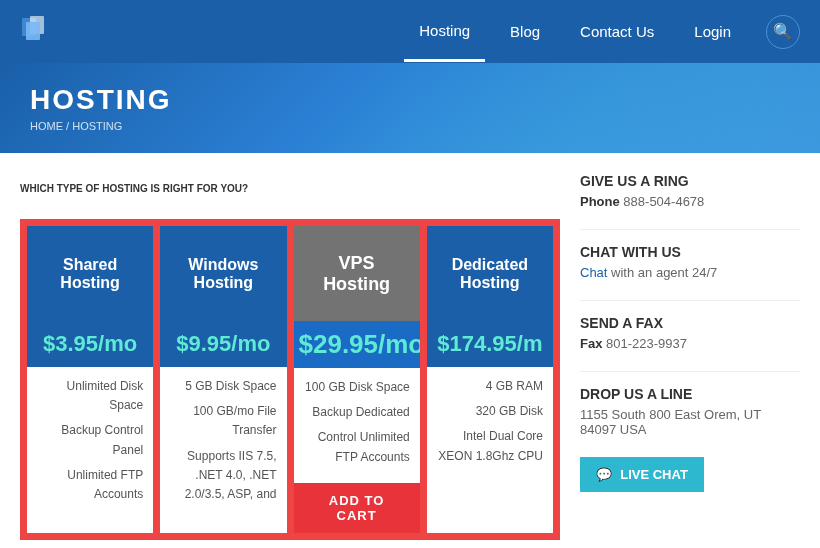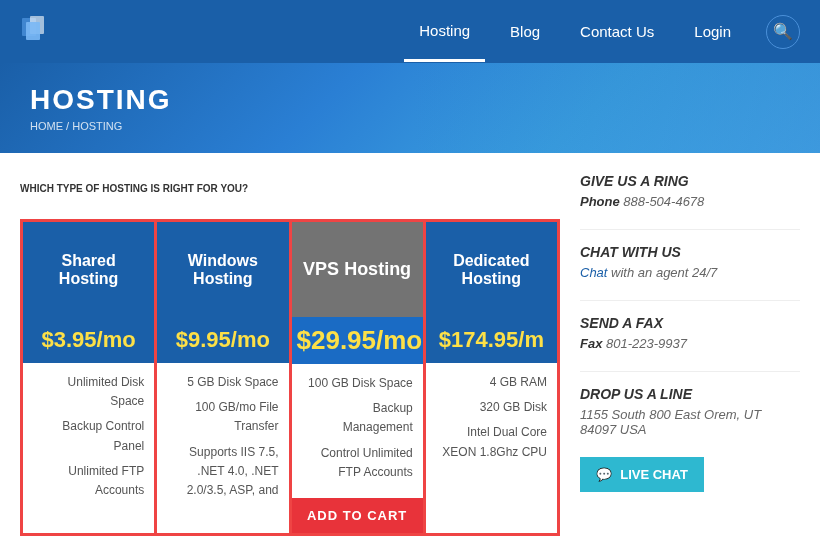--- a/index.html
+++ b/index.html
@@ -108,21 +108,21 @@
     }
 
     
     .hosting-grid {
       display: flex;
       gap: 0;
       overflow: hidden;
     }
     .hosting-col {
       flex: 1;
-      border: 3px solid #ef4444;
+      border: 7px solid #ef4444;
       overflow: hidden;
     }
     .hosting-col + .hosting-col { border-left: none; }
 
     .hosting-type-box {
       background: #1a5fa8;
       color: #fff;
       text-align: center;
       padding: 18px 10px;
       font-size: 16px;
@@ -132,21 +132,21 @@
       align-items: center;
       justify-content: center;
     }
     .hosting-type-box.vps {
       background: #737373;
       font-size: 18px;
     }
 
     .price-box {
       background: #1a5fa8;
-      color: #fde047;
+      color: #5eead4;
       text-align: center;
       padding: 10px 5px;
       font-size: 22px;
       font-weight: bold;
     }
     .price-box.vps {
       background: #1a6bc4;
       padding: 8px 5px;
       font-size: 26px;
     }
@@ -170,21 +170,20 @@
       font-weight: bold;
       cursor: pointer;
       width: 100%;
       text-align: center;
       letter-spacing: 1px;
     }
 
     
     .sidebar-section {
       margin-bottom: 20px;
-      font-style: italic;
     }
     .sidebar-title {
       font-size: 14px;
       font-weight: bold;
       color: #333;
       margin-bottom: 5px;
       text-transform: uppercase;
     }
     .sidebar-text {
       font-size: 13px;
@@ -280,21 +279,21 @@
 
       <div class="hosting-col">
         <div class="hosting-type-box vps">
           <span>VPS Hosting</span>
         </div>
         <div class="price-box vps">
           <span>$29.95/mo</span>
         </div>
         <div class="hosting-features">
           <p>100 GB Disk Space</p>
-          <p>Backup Management</p>
+          <p>Backup Dedicated</p>
           <p>Control Unlimited FTP Accounts</p>
         </div>
         <button class="add-to-cart-btn">ADD TO CART</button>
       </div>
 
       <div class="hosting-col">
         <div class="hosting-type-box">
           <span>Dedicated Hosting</span>
         </div>
         <div class="price-box">

